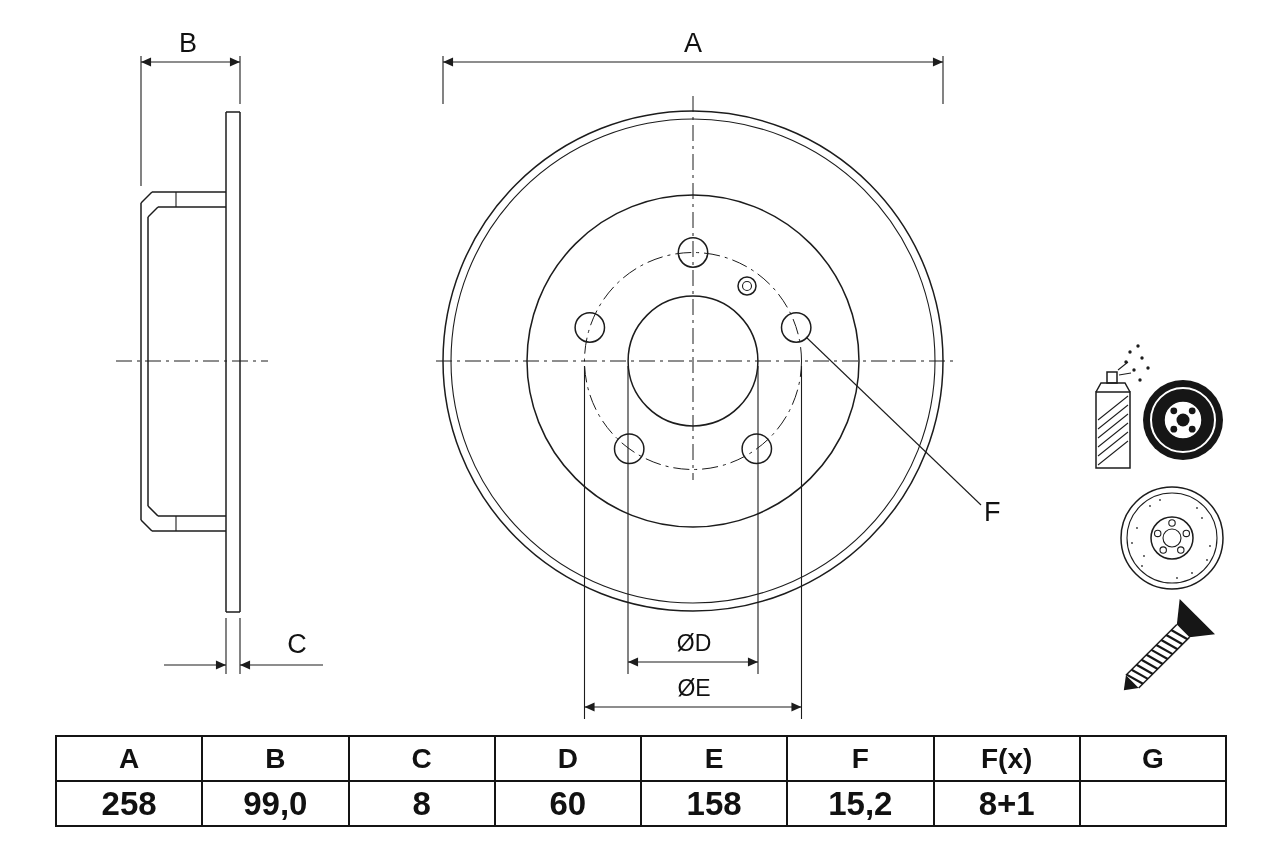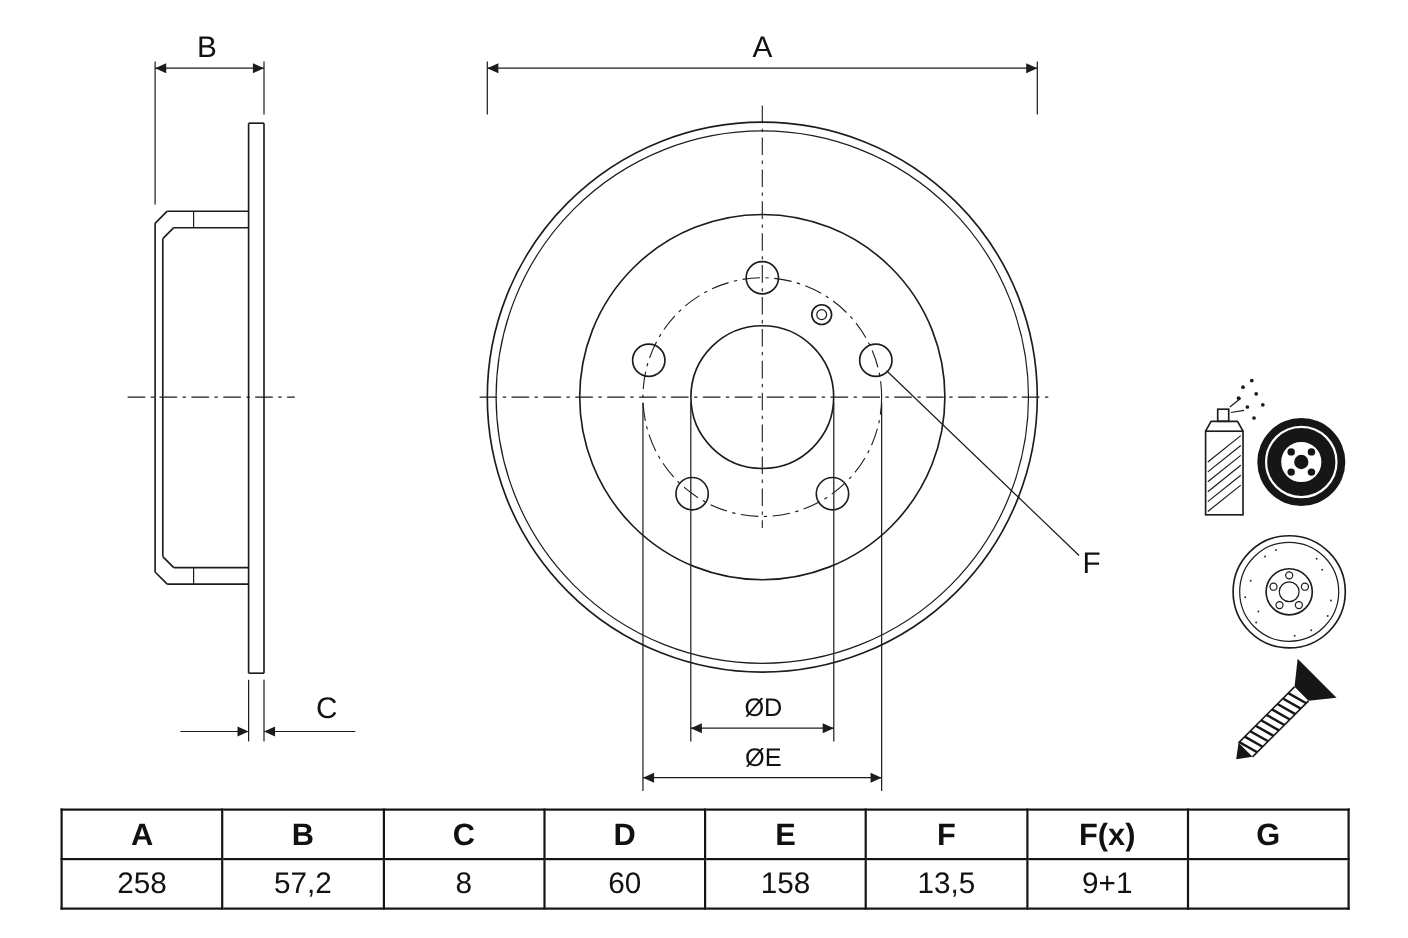--- a/index.html
+++ b/index.html
@@ -14,21 +14,21 @@
   .dim  { stroke:#1c1c1c; stroke-width:1.1; fill:none; }
   .lbl    { font-family:"Liberation Sans", sans-serif; font-size:27px; fill:#111; }
   .lbl-sm { font-family:"Liberation Sans", sans-serif; font-size:23px; fill:#111; }
 
   
   .dim-table { position:absolute; left:55px; top:735px; width:1172px;
                border-collapse:collapse; table-layout:fixed; background:#fff; }
   .dim-table th, .dim-table td { border:2px solid #141414; text-align:center;
                height:45px; color:#111; vertical-align:middle; }
   .dim-table th { font-weight:bold; font-size:28px; }
-  .dim-table td { font-weight:normal; font-size:27px; }
+  .dim-table td { font-weight:bold; font-size:33px; }
 </style>
 </head>
 <body>
 
 <div class="page">
 
 <svg class="drawing-svg" width="1280" height="732" viewBox="0 0 1280 732">
   <defs>
     <marker id="arrowE" viewBox="0 0 12 12" refX="11" refY="6" markerWidth="11" markerHeight="11" orient="auto-start-reverse">
       <path d="M1,1.5 L11,6 L1,10.5 Z" fill="#1c1c1c"></path>
@@ -208,24 +208,24 @@
     <th>B</th>
     <th>C</th>
     <th>D</th>
     <th>E</th>
     <th>F</th>
     <th>F(x)</th>
     <th>G</th>
   </tr>
   <tr>
     <td>258</td>
-    <td>57,2</td>
+    <td>99,0</td>
     <td>8</td>
     <td>60</td>
     <td>158</td>
-    <td>13,5</td>
-    <td>9+1</td>
+    <td>15,2</td>
+    <td>8+1</td>
     <td></td>
   </tr>
 </tbody>
     </table>
 
 </div>
 
 </body></html>

